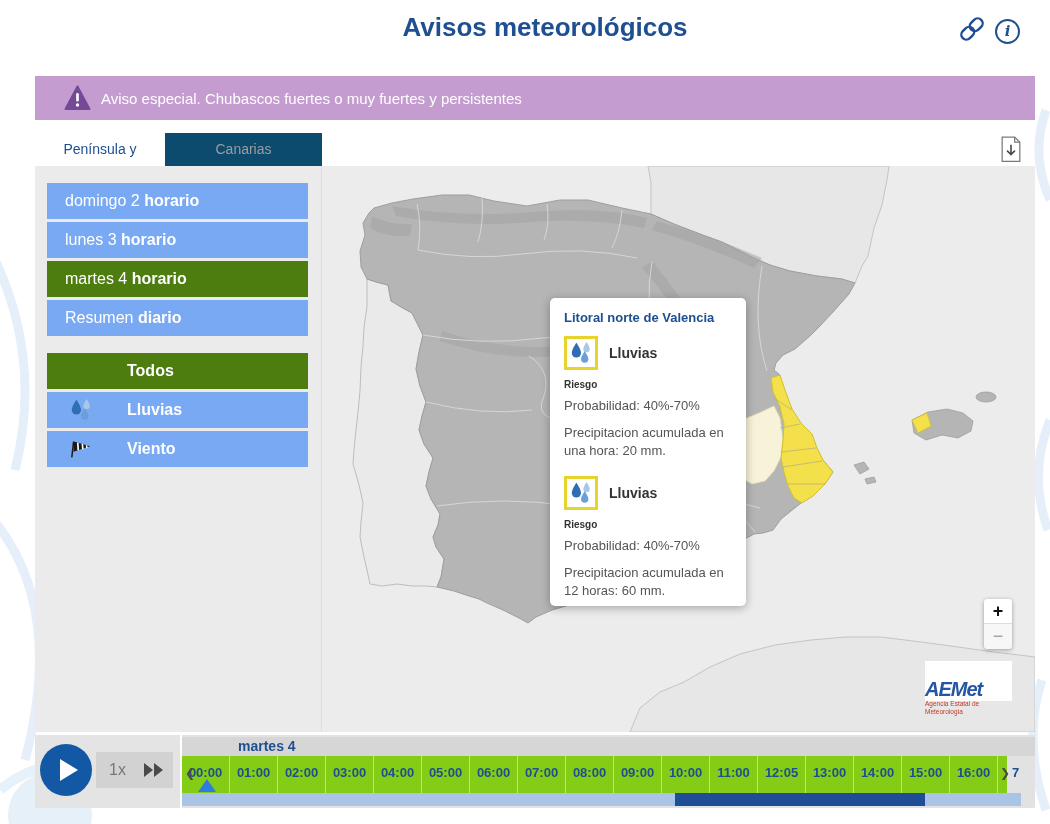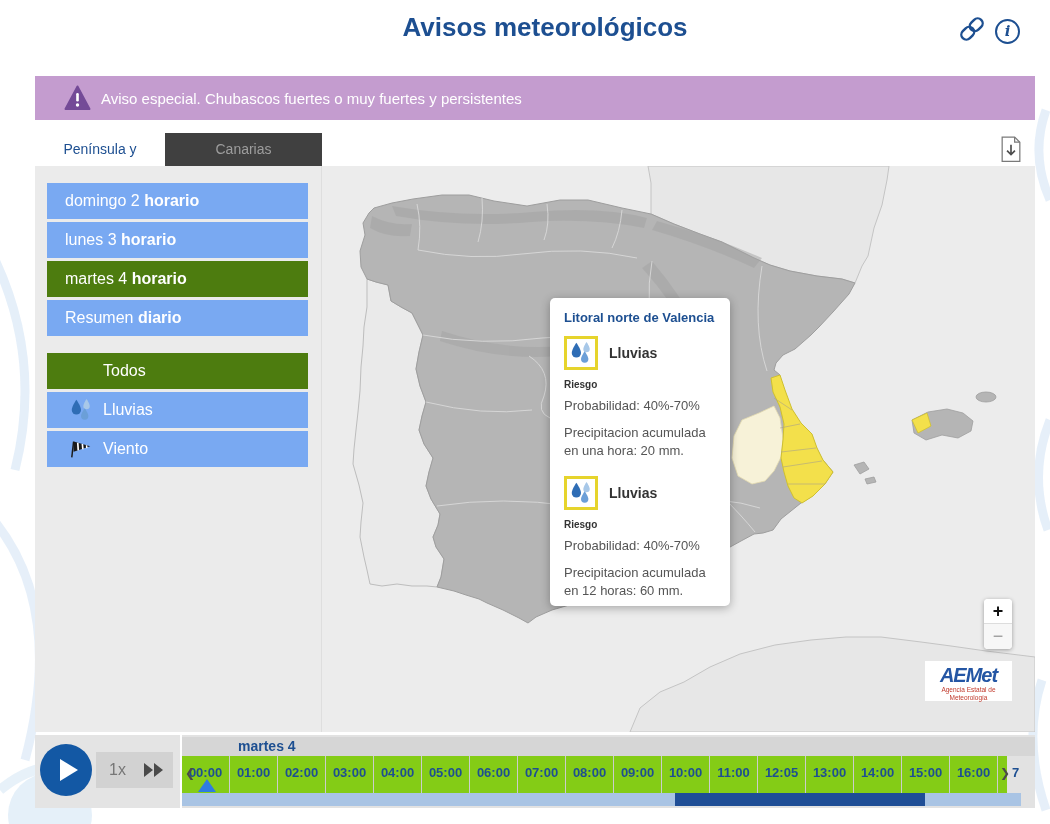--- a/index.html
+++ b/index.html
@@ -17,52 +17,52 @@
                  font-size:15px; text-align:center; line-height:21px; }
 
   
   .banner { left:35px; top:76px; width:1000px; height:44px; background:#c49ccf;
             display:flex; align-items:center; padding-left:29px; }
   .banner-text { color:#fff; font-size:15px; margin-left:10px; }
 
   
   .tab { top:133px; height:33px; font-size:14px; text-align:center; line-height:33px; }
   .tab-active { left:35px; width:130px; background:#fff; color:#1d4f91; }
-  .tab-inactive { left:165px; width:157px; background:#404040; color:#9d9d9d; }
+  .tab-inactive { left:165px; width:157px; background:#0c4a6e; color:#9d9d9d; }
   .sidebar { left:35px; top:166px; width:287px; height:566px; background:#ebebeb; border-right:1px solid #dedede; }
   .sbtn { position:absolute; left:12px; width:261px; height:36px; background:#79a9f2; color:#fff;
           font-size:16px; line-height:36px; padding-left:18px; cursor:pointer; }
   .sbtn .b { font-weight:bold; }
   .sbtn.sel { background:#4d7c0f; }
-  .sbtn.filter { padding-left:56px; }
+  .sbtn.filter { padding-left:80px;font-weight:bold; }
   .sbtn .ficon { position:absolute; left:22px; top:6px; width:24px; height:24px; }
 
   
   .map { left:322px; top:166px; width:713px; height:566px; background:#ececec; overflow:hidden; }
   .dl-btn { left:999px; top:136px; width:26px; height:28px; cursor:pointer; }
 
   
-  .popup { left:550px; top:298px; width:180px; height:308px; background:#fff; border-radius:5px;
+  .popup { left:550px; top:298px; width:196px; height:308px; background:#fff; border-radius:5px;
            box-shadow:0 2px 10px rgba(0,0,0,.3); padding:12px 14px; }
   .popup-title { color:#1d4f91; font-weight:bold; font-size:13px; margin-bottom:11px; }
   .warn-head { display:flex; align-items:center; margin-bottom:9px; }
   .warn-iconbox { width:34px; height:34px; border:3px solid #e6d42c; background:#fff;
                   display:flex; align-items:center; justify-content:center; }
   .warn-type { font-size:14px; font-weight:bold; color:#333; margin-left:11px; }
   .warn-level { font-size:10px; font-weight:bold; color:#333; margin-bottom:7px; }
   .warn-line { font-size:13px; color:#555; line-height:1.4; margin-bottom:9px; }
   .warn-block2 { margin-top:15px; }
 
   
   .zoomctl { left:984px; top:599px; width:28px; background:#fff; border-radius:4px;
              box-shadow:0 1px 4px rgba(0,0,0,.35); overflow:hidden; }
   .zbtn { width:28px; height:25px; text-align:center; font-size:18px; line-height:25px; cursor:pointer; background:#fff; }
   .zbtn.zin { color:#111; font-weight:bold; border-bottom:1px solid #ddd; }
   .zbtn.zout { color:#999; background:#f7f7f7; }
-  .logo { left:925px; top:661px; width:87px; height:40px; background:#fff; text-align:center; padding-top:3px; }
+  .logo { left:925px; top:661px; width:87px; height:40px; background:#fff; text-align:left; padding-top:17px; }
   .logo-word { font-size:20px; font-weight:bold; font-style:italic; color:#2456a4; line-height:22px; letter-spacing:-1px; }
   .logo-tag { font-size:6.5px; color:#c0392b; line-height:8px; }
 
   
   .controls { left:35px; top:735px; width:145px; height:73px; background:#e4e4e4; }
   .play { position:absolute; left:5px; top:9px; width:52px; height:52px; border-radius:50%;
           background:#1358a4; cursor:pointer; }
   .play-tri { position:absolute; left:20px; top:15px; width:0; height:0;
               border-left:18px solid #fff; border-top:11px solid transparent; border-bottom:11px solid transparent; }
   .speed { position:absolute; left:61px; top:17px; width:77px; height:36px; background:#d2d2d2;

